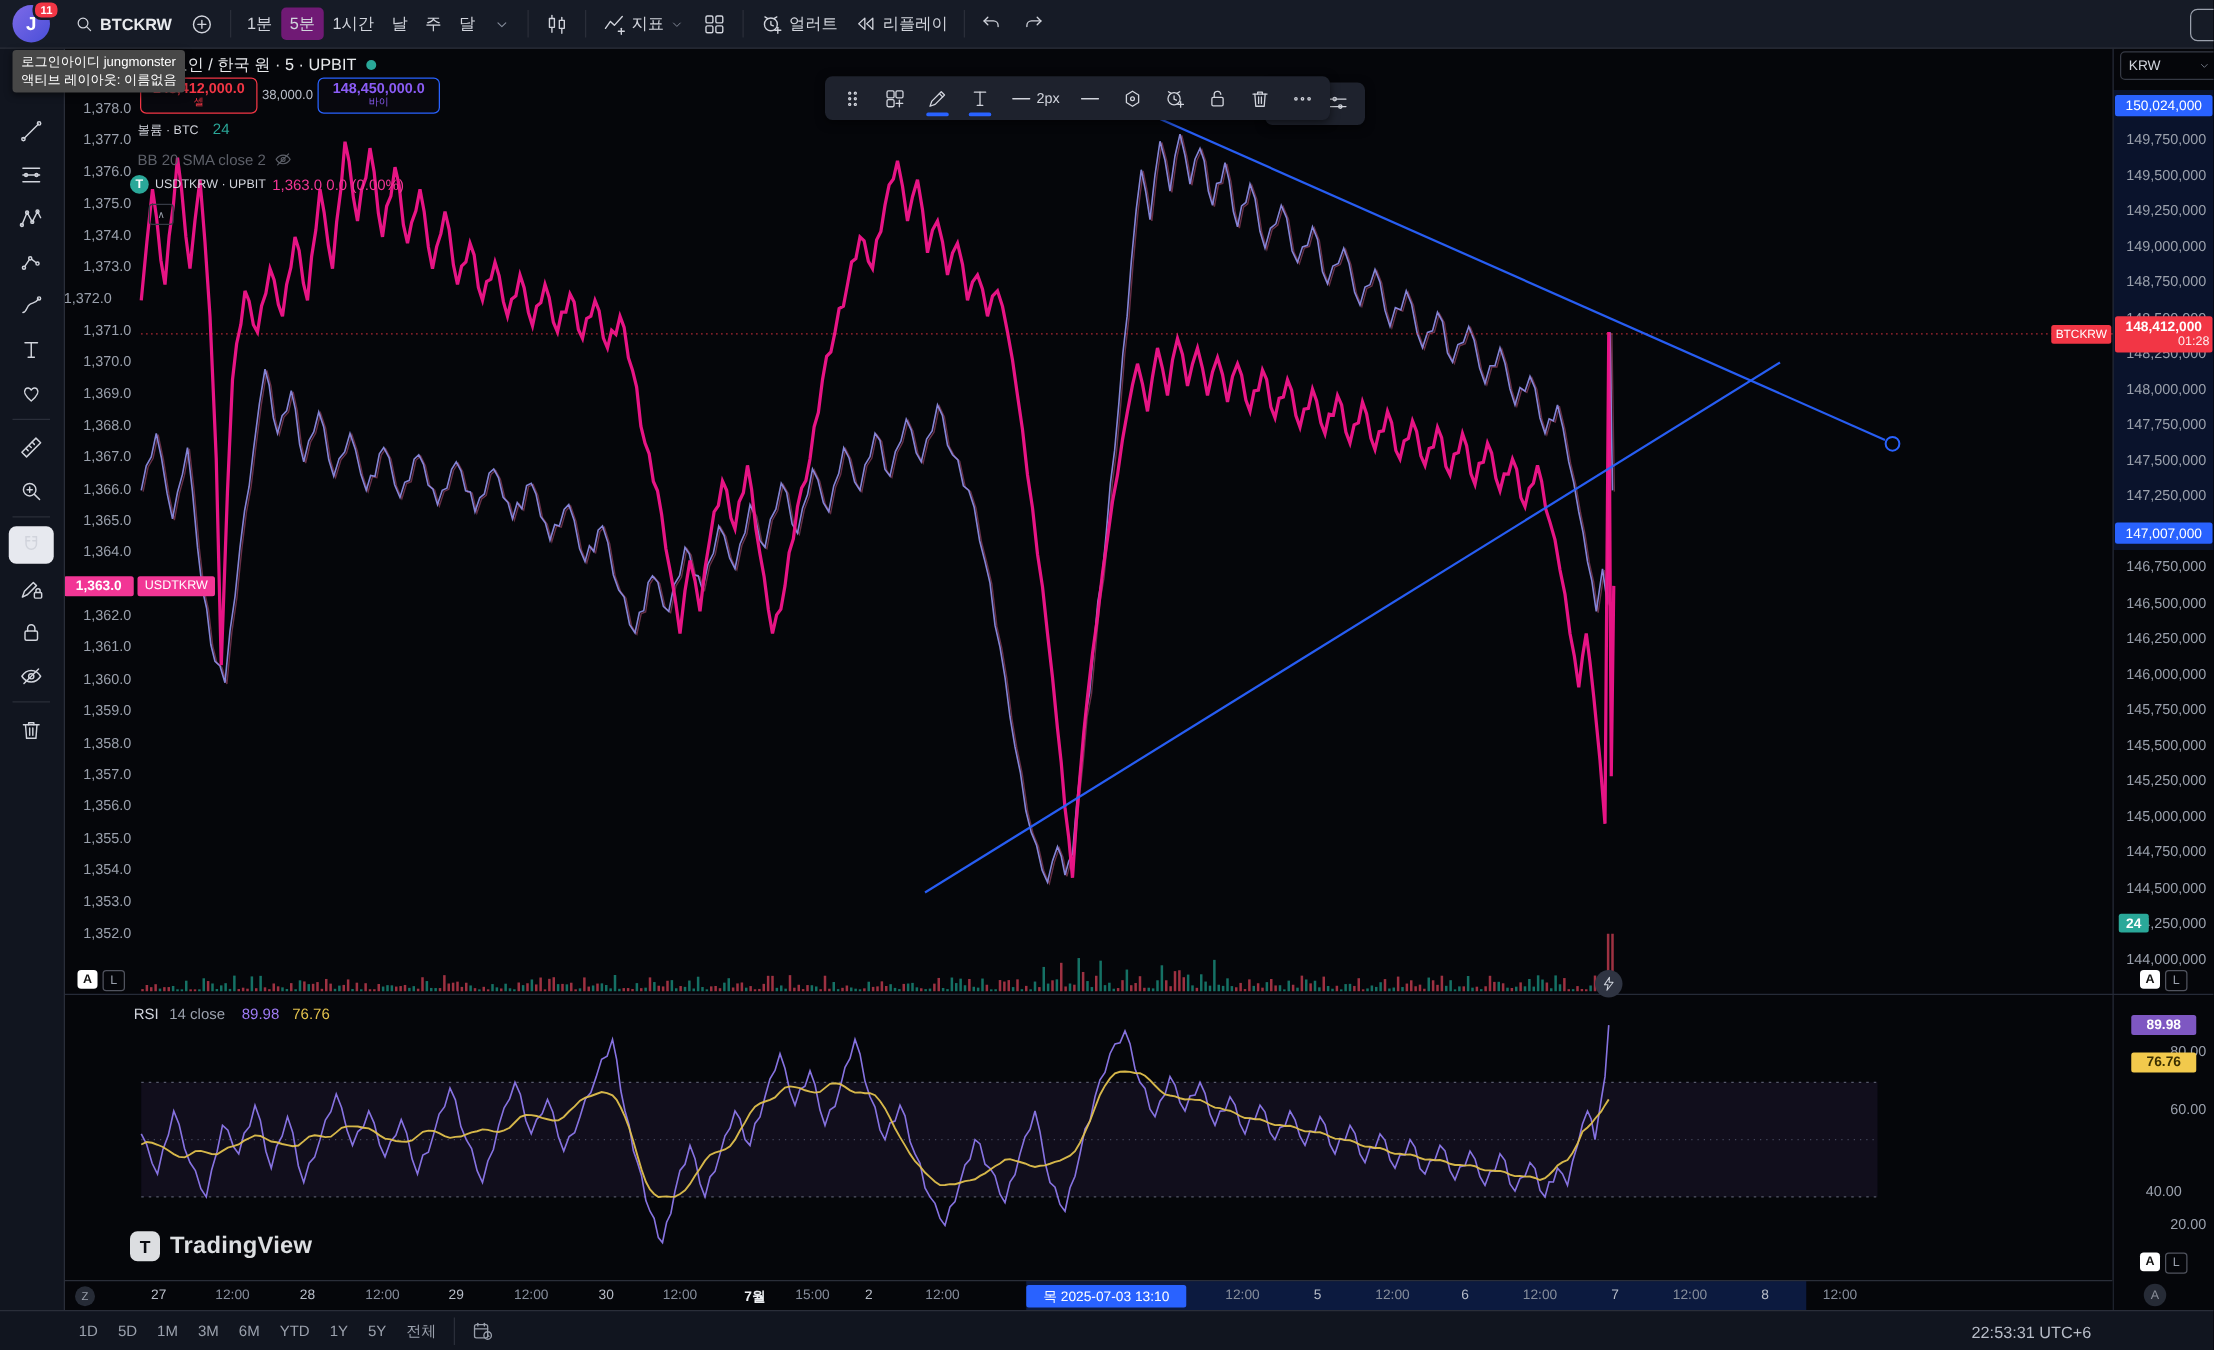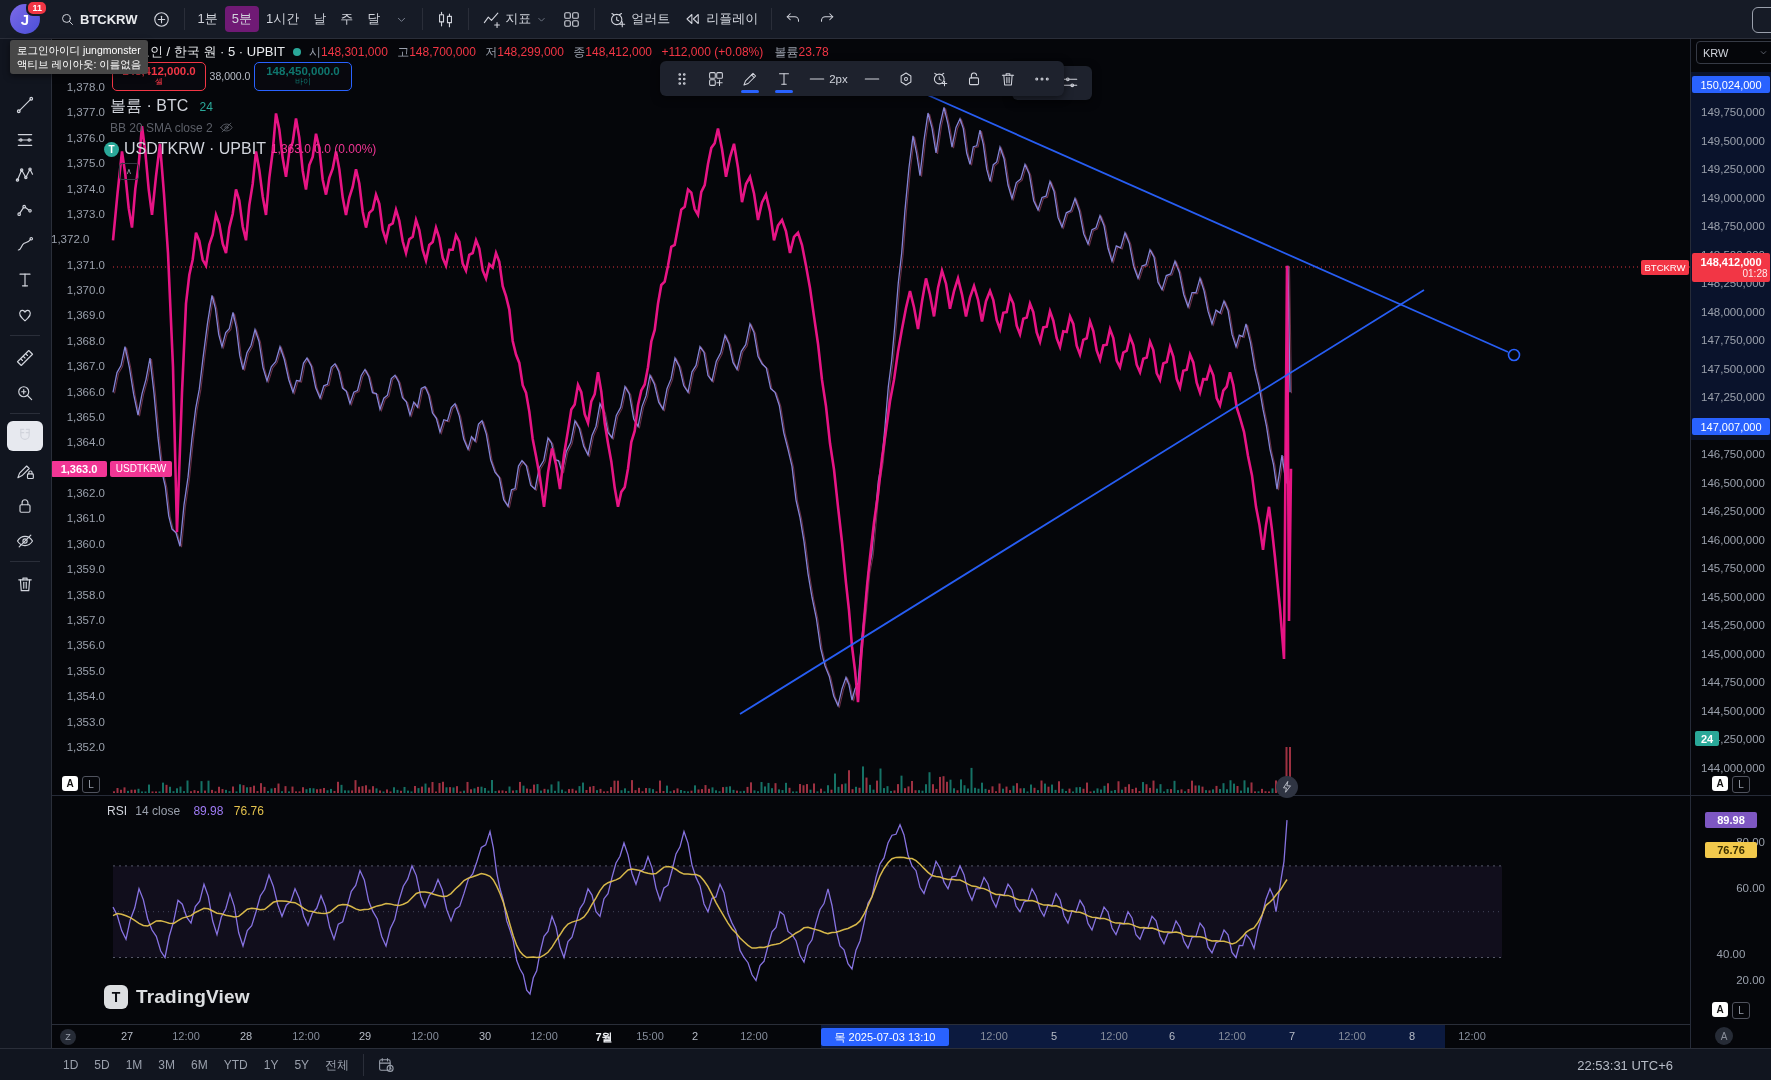--- a/index.html
+++ b/index.html
@@ -17,21 +17,21 @@
   #avatar{position:relative;width:30px;height:30px;border-radius:50%;background:linear-gradient(135deg,#7d6ae8,#4a4fd8);margin:0 12px 0 10px;display:flex;align-items:center;justify-content:center;color:#fff;font-size:15px;font-weight:bold;}
   #avatar-badge{position:absolute;right:-8px;top:-4px;background:#f23645;color:#fff;font-size:9px;font-weight:bold;border-radius:7px;padding:1px 4px;border:2px solid #161b26;}
   
   #tooltip{position:absolute;left:10px;top:40px;background:#474747;color:#fff;font-size:10.5px;line-height:14px;padding:3px 7px;border-radius:3px;z-index:90;box-shadow:0 2px 6px rgba(0,0,0,.5);}
   
   #sidebar{position:absolute;left:0;top:38px;width:51px;height:1010px;background:#11151f;border-right:1px solid #2a2e39;z-index:30;}
   .side-tool{position:absolute;left:7px;width:36px;height:30px;border-radius:6px;display:flex;align-items:center;justify-content:center;color:#c9ccd4;cursor:pointer;}
   .side-tool.active{background:#e7e9ef;color:#1b1f2a;}
   .side-div{position:absolute;left:10px;width:30px;height:1px;background:#2a2e39;}
   
-  .row-label{font-size:16px;color:#d1d4dc;}
+  .row-label{font-size:10px;color:#d1d4dc;}
   .dim{color:#5d6069;}
   .gray{color:#9aa0ac;}
   .red{color:#f23645;}
   .teal{color:#2aa899;}
   .pink{color:#f23695;}
   .purple{color:#9f7bf5;}
   .yellow{color:#e2c14d;}
   
   .ord-btn{position:absolute;height:27px;border-radius:5px;display:flex;flex-direction:column;align-items:center;justify-content:center;line-height:10px;cursor:pointer;background:rgba(10,10,16,.7);}
   .ord-btn .p{font-size:11.5px;font-weight:bold;}
@@ -729,36 +729,28 @@
       <circle cx="1514" cy="355" r="5.5" fill="#05060a" stroke="#2962ff" stroke-width="1.6"></circle>
       <line x1="740" y1="714" x2="1424" y2="290" stroke="#2962ff" stroke-width="1.8" opacity="0.95"></line>
     </svg>
 
   <div class="vline" style="left:1690px;top:38px;height:1010px;"></div>
   <div class="hline" style="left:51px;top:795px;width:1720px;"></div>
 
   <div class="abs" style="left:137px;top:44px;height:16px;display:flex;align-items:center;gap:8px;z-index:25;">
     <span style="font-size:13px;color:#e8eaed;">코인 / 한국 원 · 5 · UPBIT</span>
     <span style="width:8px;height:8px;border-radius:50%;background:#2aa899;display:inline-block;"></span>
-    <span style="font-size:12px;">
-      <span class="gray">시</span><span class="red">148,301,000</span>
-      <span class="gray" style="margin-left:6px;">고</span><span class="red">148,700,000</span>
-      <span class="gray" style="margin-left:6px;">저</span><span class="red">148,299,000</span>
-      <span class="gray" style="margin-left:6px;">종</span><span class="red">148,412,000</span>
-      <span class="red" style="margin-left:6px;">+112,000 (+0.08%)</span>
-      <span class="gray" style="margin-left:8px;">볼륨</span><span class="red">23.78</span>
-    </span>
   </div>
 
   <div class="ord-btn" style="left:112px;top:62px;width:92px;border:1px solid #f23645;color:#f23645;">
     <span class="p">148,412,000.0</span>
     <span class="s">셀</span>
   </div>
   <div class="abs" style="left:208px;top:70px;width:44px;text-align:center;font-size:10.5px;color:#b7bcc7;z-index:25;">38,000.0</div>
-  <div class="ord-btn" style="left:254px;top:62px;width:96px;border:1px solid #2962ff;color:#0f766e;">
+  <div class="ord-btn" style="left:254px;top:62px;width:96px;border:1px solid #2962ff;color:#8b5cf6;">
     <span class="p">148,450,000.0</span>
     <span class="s">바이</span>
   </div>
 
   <div class="abs" style="left:110px;top:96px;font-size:12px;z-index:25;">
     <span class="row-label">볼륨 · BTC</span>
     <span class="teal" style="margin-left:8px;">24</span>
   </div>
   <div class="abs" style="left:110px;top:120px;font-size:12px;display:flex;align-items:center;gap:6px;z-index:25;">
     <span class="dim">BB 20 SMA close 2</span>

